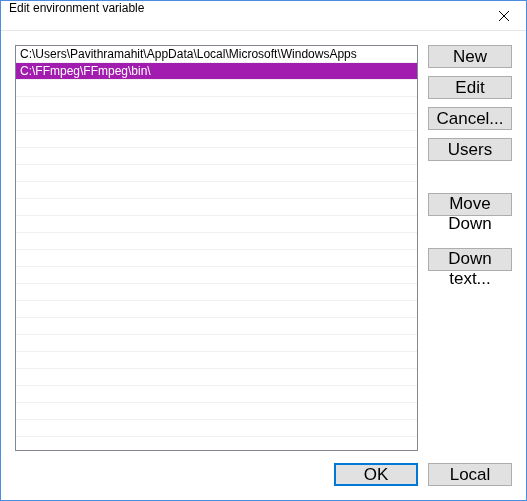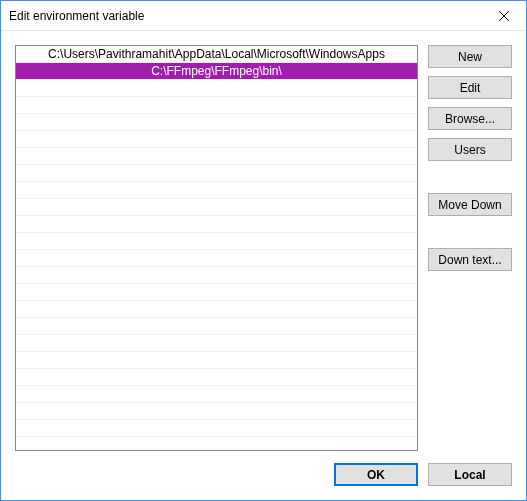--- a/index.html
+++ b/index.html
@@ -16,21 +16,20 @@
     width: 527px;
     height: 501px;
     border: 1px solid #4a8de0;
     background: #fff;
     display: flex;
     flex-direction: column;
   }
   .titlebar {
     height: 30px;
     display: flex;
-    align-items: center;
     padding-left: 8px;
     border-bottom: 1px solid #e6e6e6;
   }
   .titlebar .title {
     flex: 1;
     color: #000;
   }
   .close-btn {
     width: 45px;
     height: 29px;
@@ -63,56 +62,55 @@
     inset: 0;
   }
   .list-item {
     height: 17px;
     line-height: 17px;
     padding: 0 4px;
     white-space: nowrap;
     overflow: hidden;
     color: #000;
     border-bottom: 1px solid #f0f0f0;
-    text-align: center;
   }
   .list-item.selected {
     background: #a21caf;
     color: #fff;
   }
   .list-pad {
     height: 17px;
     border-bottom: 1px solid #f0f0f0;
   }
   .side-buttons {
     width: 84px;
     display: flex;
     flex-direction: column;
   }
   .btn {
     width: 84px;
     height: 23px;
     border: 1px solid #adadad;
     background: #e1e1e1;
     font-family: inherit;
-    font-size: 12px;
+    font-size: 17px;
     color: #000;
     padding: 0;
     cursor: pointer;
     margin-bottom: 8px;
     outline: none;
   }
   .gap-big { height: 24px; }
   .footer {
     display: flex;
     justify-content: flex-end;
     gap: 10px;
     padding-top: 12px;
   }
-  .footer .btn { margin-bottom: 0; font-weight: bold; }
+  .footer .btn { margin-bottom: 0; }
   .btn.default {
     border: 1px solid #0078d7;
     box-shadow: inset 0 0 0 1px #0078d7;
   }
 </style>
 </head>
 <body>
 
 <div class="window">
   <div class="titlebar">
@@ -152,21 +150,21 @@
             <div class="list-pad"></div>
             <div class="list-pad"></div>
             <div class="list-pad"></div>
             <div class="list-pad"></div>
           </div>
       </div>
 
       <div class="side-buttons">
         <button class="btn">New</button>
         <button class="btn">Edit</button>
-        <button class="btn">Browse...</button>
+        <button class="btn">Cancel...</button>
         <button class="btn">Users</button>
         <div class="gap-big"></div>
         <button class="btn">Move Down</button>
         <div class="gap-big"></div>
         <button class="btn">Down text...</button>
       </div>
     </div>
 
     <div class="footer">
       <button class="btn default">OK</button>

